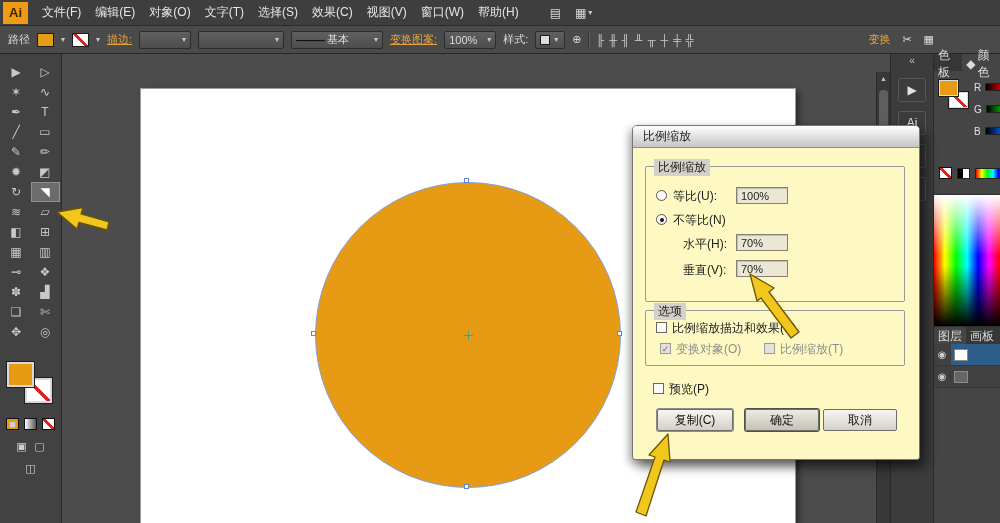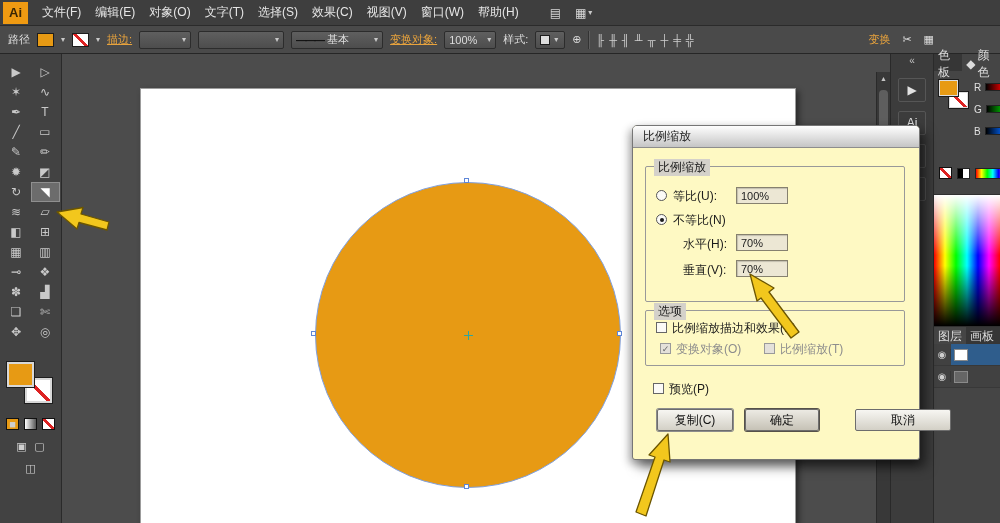--- a/index.html
+++ b/index.html
@@ -128,21 +128,21 @@
   .cb.disabled { border-color:#9a9a9a; background:#e4e1da; }
   .dis { color:#8d8d8d; }
   .field { position:absolute; width:52px; height:17px; background:#ece7d4; border:1px solid #86816f;
            box-shadow:inset 1px 1px 1px rgba(0,0,0,.18); font-size:11px; color:#222;
            display:flex; align-items:center; padding:0 4px; }
   .btn { position:absolute; top:283px; height:22px; background:linear-gradient(#f7f6f2,#d3d0c6);
          border:1px solid #6d6d6d; border-radius:2px; display:flex; align-items:center; justify-content:center;
          font-size:12px; color:#111; }
   .btn-copy { left:24px; width:76px; box-shadow:0 0 0 1px #8c8c8c; }
   .btn-ok { left:112px; width:74px; box-shadow:0 0 0 1px #55514a; background:linear-gradient(#eceae3,#c6c2b6); }
-  .btn-cancel { left:190px; width:96px;margin-left:32px; }
+  .btn-cancel { left:190px; width:74px; }
 
   .arrows { position:absolute; left:0; top:0; z-index:50; pointer-events:none; }
 </style>
 </head>
 <body>
 
 <div class="app">
 
   <div class="menubar">
     <div class="ai-logo">Ai</div>
@@ -178,21 +178,21 @@
     <span class="dd" style="width:86px">
       <span style="flex:1"></span>
         <span class="caret">▾</span>
     </span>
     <span class="dd" style="width:92px">
       <span class="line-glyph">———</span>
       <span>基本</span>
       <span style="flex:1"></span>
         <span class="caret">▾</span>
     </span>
-    <span class="link">变换对象:</span>
+    <span class="link">变换图案:</span>
     <span class="dd" style="width:52px">
       <span>100%</span>
       <span style="flex:1"></span>
         <span class="caret">▾</span>
     </span>
     <span>样式:</span>
     <span class="dd" style="width:30px">
       <span class="sw" style="width:10px;height:10px;background:#ddd"></span>
       <span class="caret">▾</span>
     </span>

